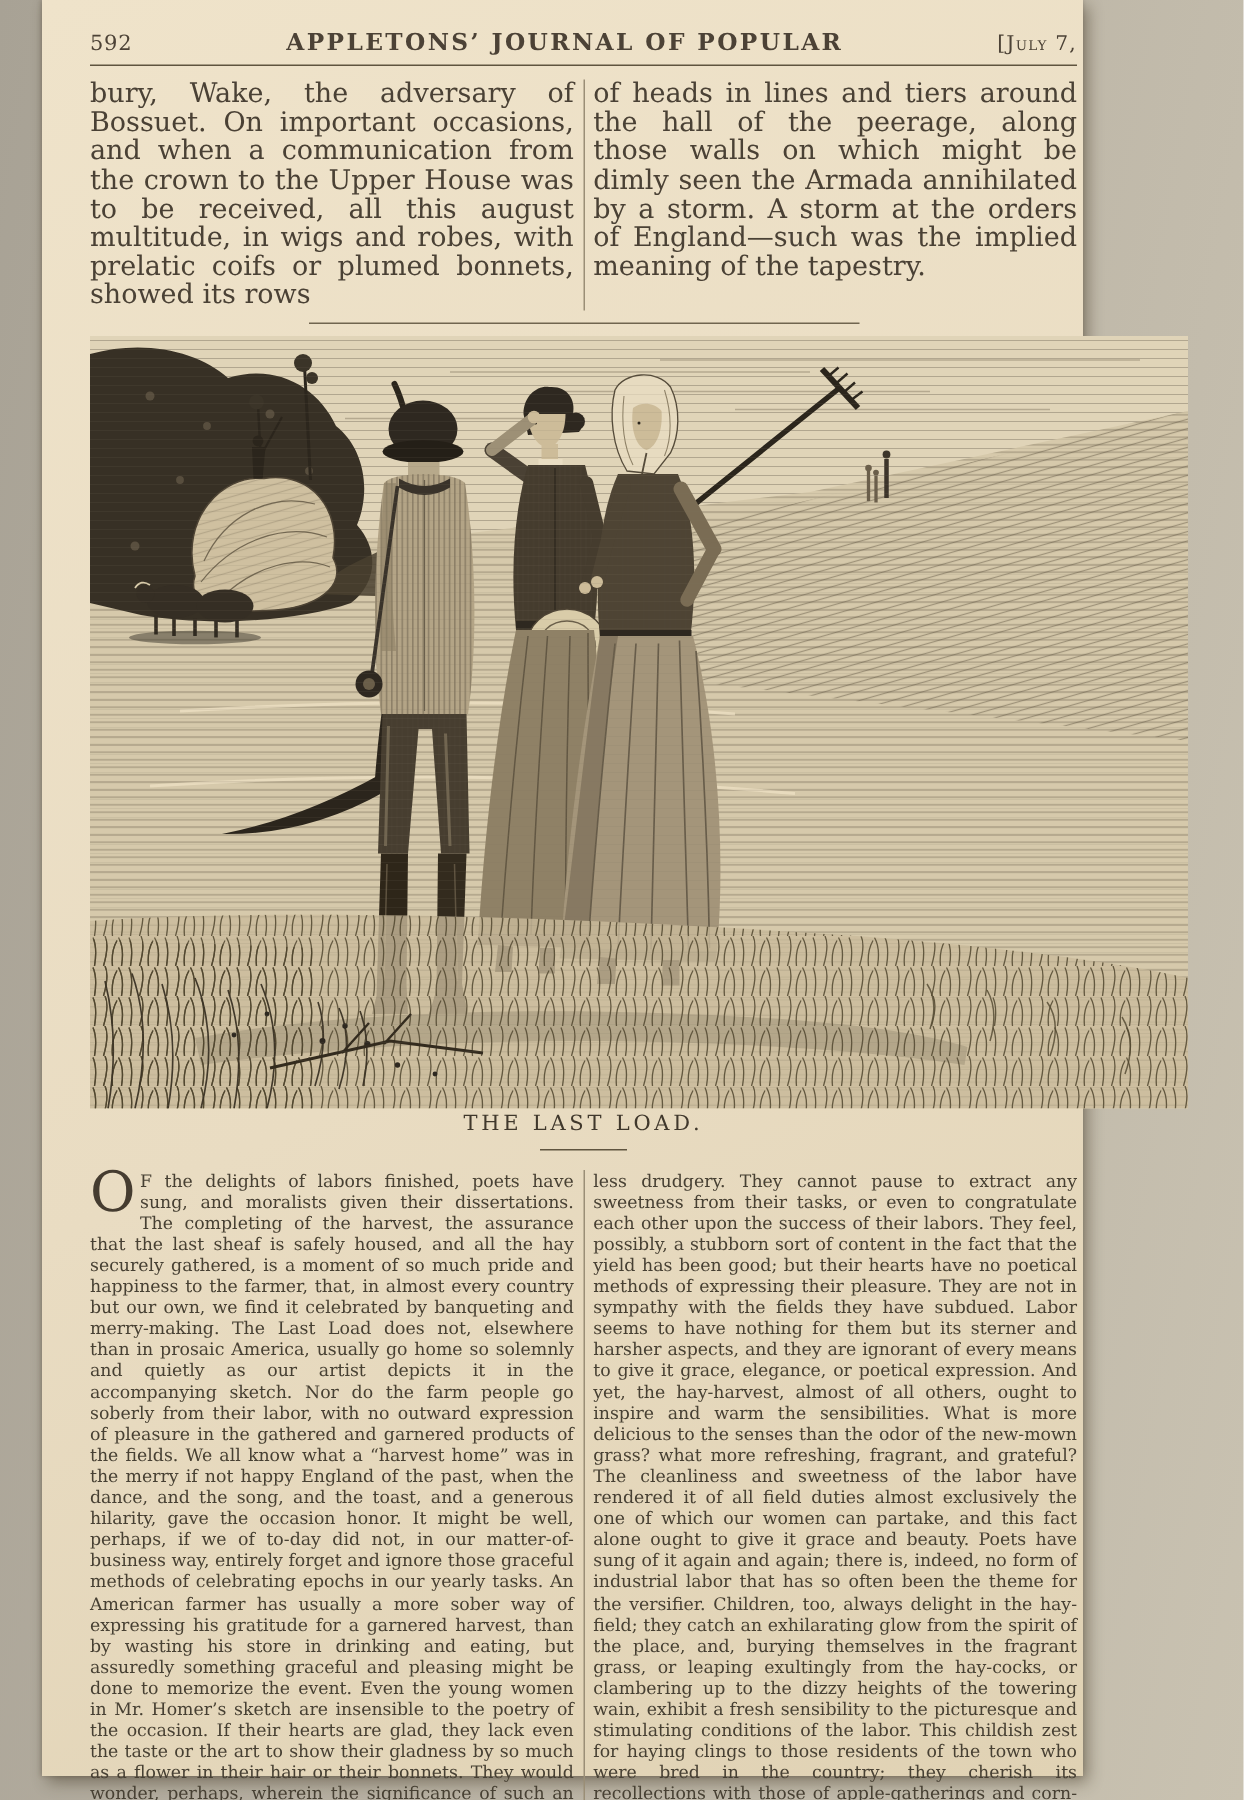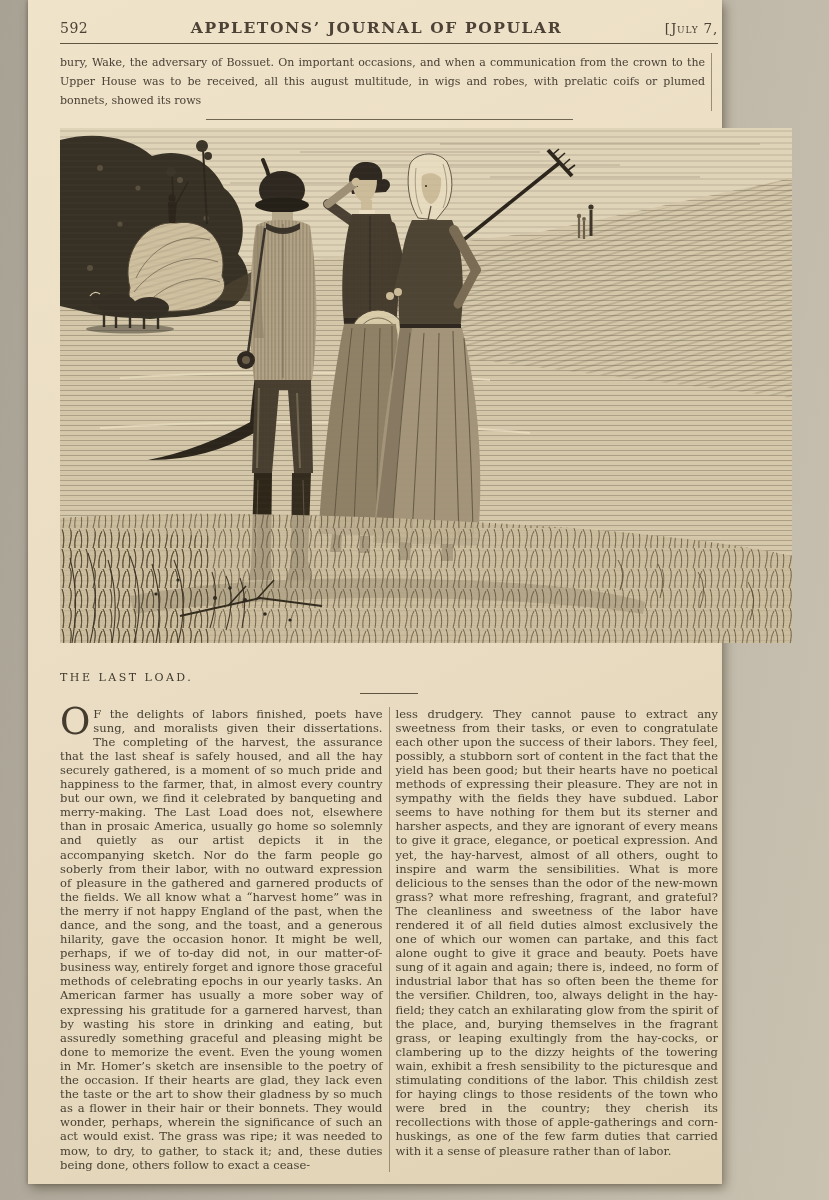--- a/index.html
+++ b/index.html
@@ -23,26 +23,26 @@
   }
   .pageno{font-size:14px;letter-spacing:.5px;color:#4c4236;}
   .journal-title{
     font-weight:bold;font-size:15.5px;letter-spacing:1.6px;
     color:#4c4236;text-align:center;flex:1;
   }
   .issue-date{font-size:13.5px;font-variant:small-caps;letter-spacing:.8px;color:#4c4236;}
   .twocol{display:flex;align-items:stretch;}
   .col{flex:1;text-align:justify;}
   .vrule{width:1px;background:#9a8e76;margin:0 6px;}
-  .intro{margin-top:9px;font-size:11px;line-height:19.2px;color:#4a4135;}
+  .intro{margin-top:9px;font-size:18px;line-height:19.2px;color:#4a4135;}
   .sep-rule{width:367px;margin:8px auto 0 auto;border-top:1px solid #70654f;height:0;}
   .engraving-wrap{margin-top:8px;width:732px;height:515px;}
   .engraving{display:block;width:732px;height:515px;}
   .caption{
-    margin-top:28px;font-size:11px;letter-spacing:2.5px;
+    text-align:center;margin-top:2px;font-size:14px;letter-spacing:2.5px;
     color:#40382c;font-weight:normal;
   }
   .caption-rule{width:58px;margin:9px auto 0 auto;border-top:1.3px solid #5f543f;height:0;}
   .article{margin-top:13px;font-size:11.55px;line-height:14.1px;color:#474033;}
   .dropcap{
     float:left;font-size:37px;line-height:28px;padding:1px 3px 0 0;color:#453c30;
   }
   [data-interactable]{cursor:default;}
 </style>
 </head>
@@ -52,20 +52,21 @@
 
   <div class="masthead" data-interactable="false">
     <span class="pageno" data-interactable="false">592</span>
     <span class="journal-title" data-interactable="false">APPLETONS’ JOURNAL OF POPULAR</span>
     <span class="issue-date" data-interactable="false">[July 7,</span>
   </div>
 
   <div class="twocol intro" data-interactable="false">
     <div class="col" data-interactable="false">bury, Wake, the adversary of Bossuet.  On important occasions, and when a communication from the crown to the Upper House was to be received, all this august multitude, in wigs and robes, with prelatic coifs or plumed bonnets, showed its rows</div>
     <div class="vrule" data-interactable="false"></div>
+    <div class="col" data-interactable="false">of heads in lines and tiers around the hall of the peerage, along those walls on which might be dimly seen the Armada annihilated by a storm.  A storm at the orders of England—such was the implied meaning of the tapestry.</div>
   </div>
 
   <div class="sep-rule" data-interactable="false"></div>
 
   <div class="engraving-wrap" data-interactable="false">
   <svg class="engraving" viewBox="0 0 732 515" preserveAspectRatio="none" data-interactable="false" aria-hidden="true">
     <defs>
       <pattern id="hz" width="5" height="5" patternUnits="userSpaceOnUse">
             <path d="M0 2.5 H5" stroke="#6d6350" stroke-width="0.8"></path>
           </pattern>

